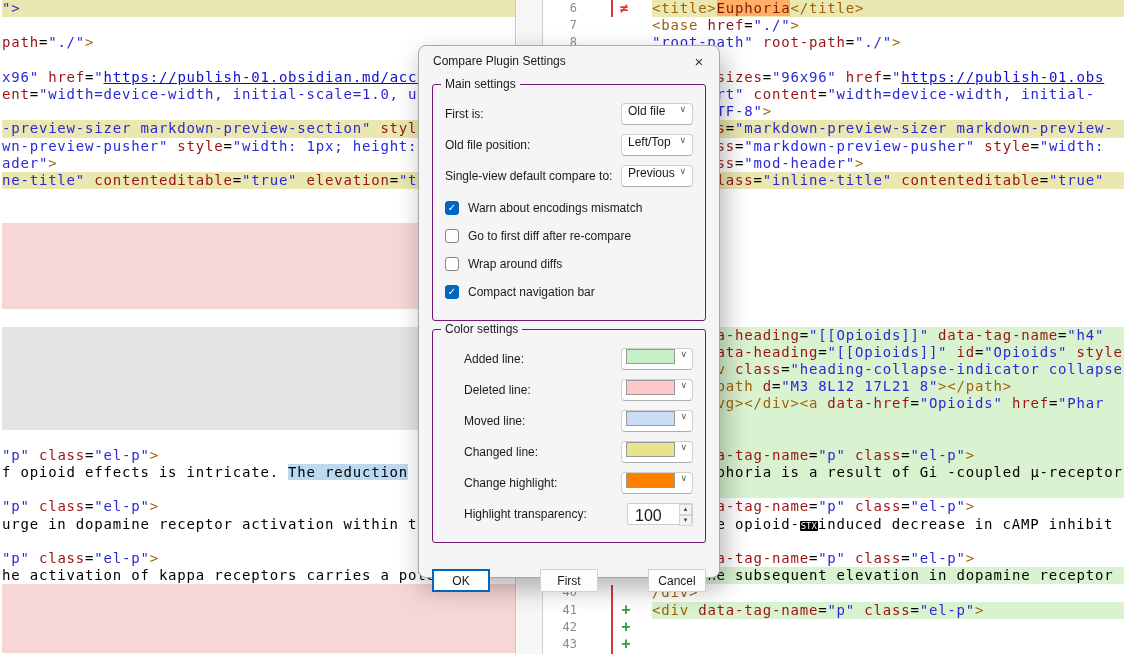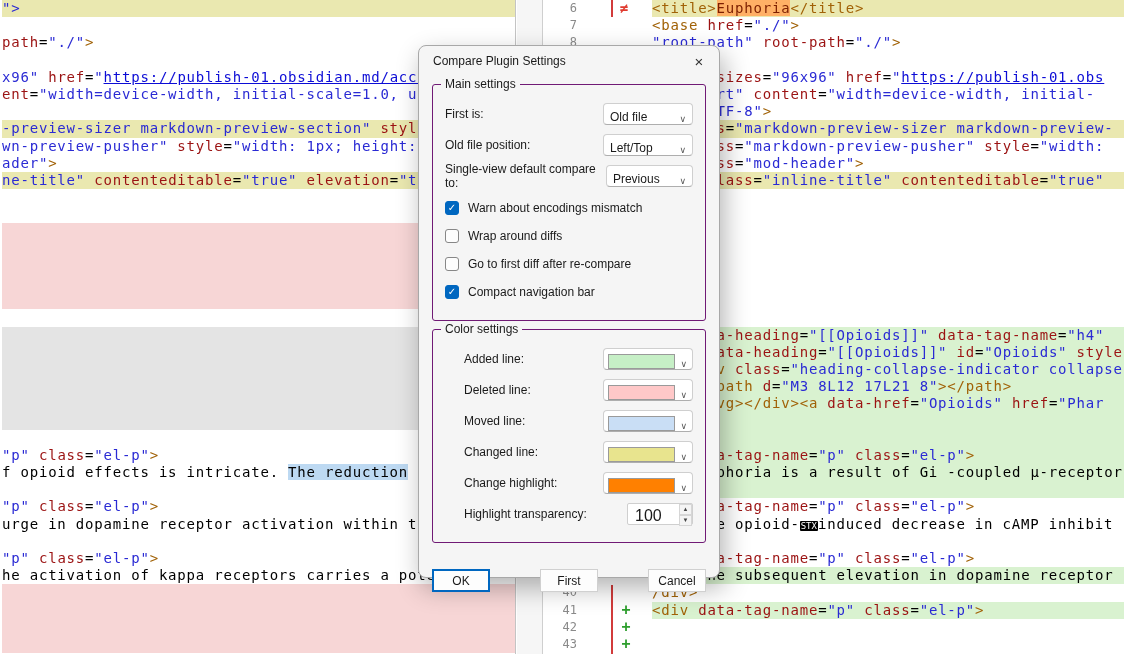--- a/index.html
+++ b/index.html
@@ -38,22 +38,22 @@
   .dialog{position:absolute;left:418px;top:45px;width:302px;height:533px;background:#f5f5f5;
           border:1px solid #a8a8a8;border-radius:8px;box-shadow:4px 10px 26px rgba(0,0,0,.30);
           font-family:"Liberation Sans",sans-serif;font-size:12px;color:#1a1a1a;z-index:10;box-sizing:border-box;}
   .dialog-titlebar{height:30px;display:flex;align-items:center;padding:0 10px 0 14px;}
   .dialog-title{flex:1;}
   .close-btn{width:20px;text-align:center;font-size:15px;color:#333;cursor:default;}
   .group{position:relative;margin:8px 13px 0;border:1px solid #701a75;border-radius:3px;
          padding:12px 10px 8px;background:#f5f5f5;}
   .group-legend{position:absolute;top:-8px;left:8px;background:#f5f5f5;padding:0 4px;}
   .field-row{display:flex;align-items:center;justify-content:space-between;margin:6px 2px 9px;height:22px;}
-  .combo{width:90px;height:22px;background:#fff;border:1px solid #cfcfcf;border-bottom-color:#aeaeae;
-         border-radius:4px;display:flex;align-items:flex-end;justify-content:space-between;
+  .combo{width:72px;height:22px;background:#fff;border:1px solid #cfcfcf;border-bottom-color:#aeaeae;
+         border-radius:4px;display:flex;align-items:flex-start;justify-content:space-between;
          padding:0 6px;box-sizing:border-box;}
   .combo-value{font-size:12px;}
   .chevron{font-size:9px;color:#555;}
   .check-row{display:flex;align-items:center;gap:9px;margin:13px 2px;height:15px;}
   .checkbox{width:14px;height:14px;box-sizing:border-box;border:1px solid #878787;border-radius:3px;
             background:#fdfdfd;color:#fff;font-size:10px;line-height:12px;text-align:center;flex:0 0 auto;}
   .checkbox.on{background:#0067c0;border-color:#0067c0;}
   .color-combo{padding:0 5px 0 4px;}
   .swatch{flex:1;height:13px;border:1px solid #9a9a9a;margin-right:5px;}
   .spin-field{width:66px;height:22px;background:#fff;border:1px solid #cfcfcf;border-radius:2px;
@@ -230,25 +230,25 @@
           <span class="chevron">∨</span>
         </div>
       </div>
 
       <div class="check-row">
         <span class="checkbox on">✓</span>
         <span class="check-label">Warn about encodings mismatch</span>
       </div>
       <div class="check-row">
         <span class="checkbox"></span>
-        <span class="check-label">Wrap around diffs</span>
+        <span class="check-label">Go to first diff after re-compare</span>
       </div>
       <div class="check-row">
         <span class="checkbox"></span>
-        <span class="check-label">Go to first diff after re-compare</span>
+        <span class="check-label">Wrap around diffs</span>
       </div>
       <div class="check-row">
         <span class="checkbox on">✓</span>
         <span class="check-label">Compact navigation bar</span>
       </div>
     </div>
 
     <div class="group" style="padding-left:29px;">
       <span class="group-legend">Color settings</span>
 

